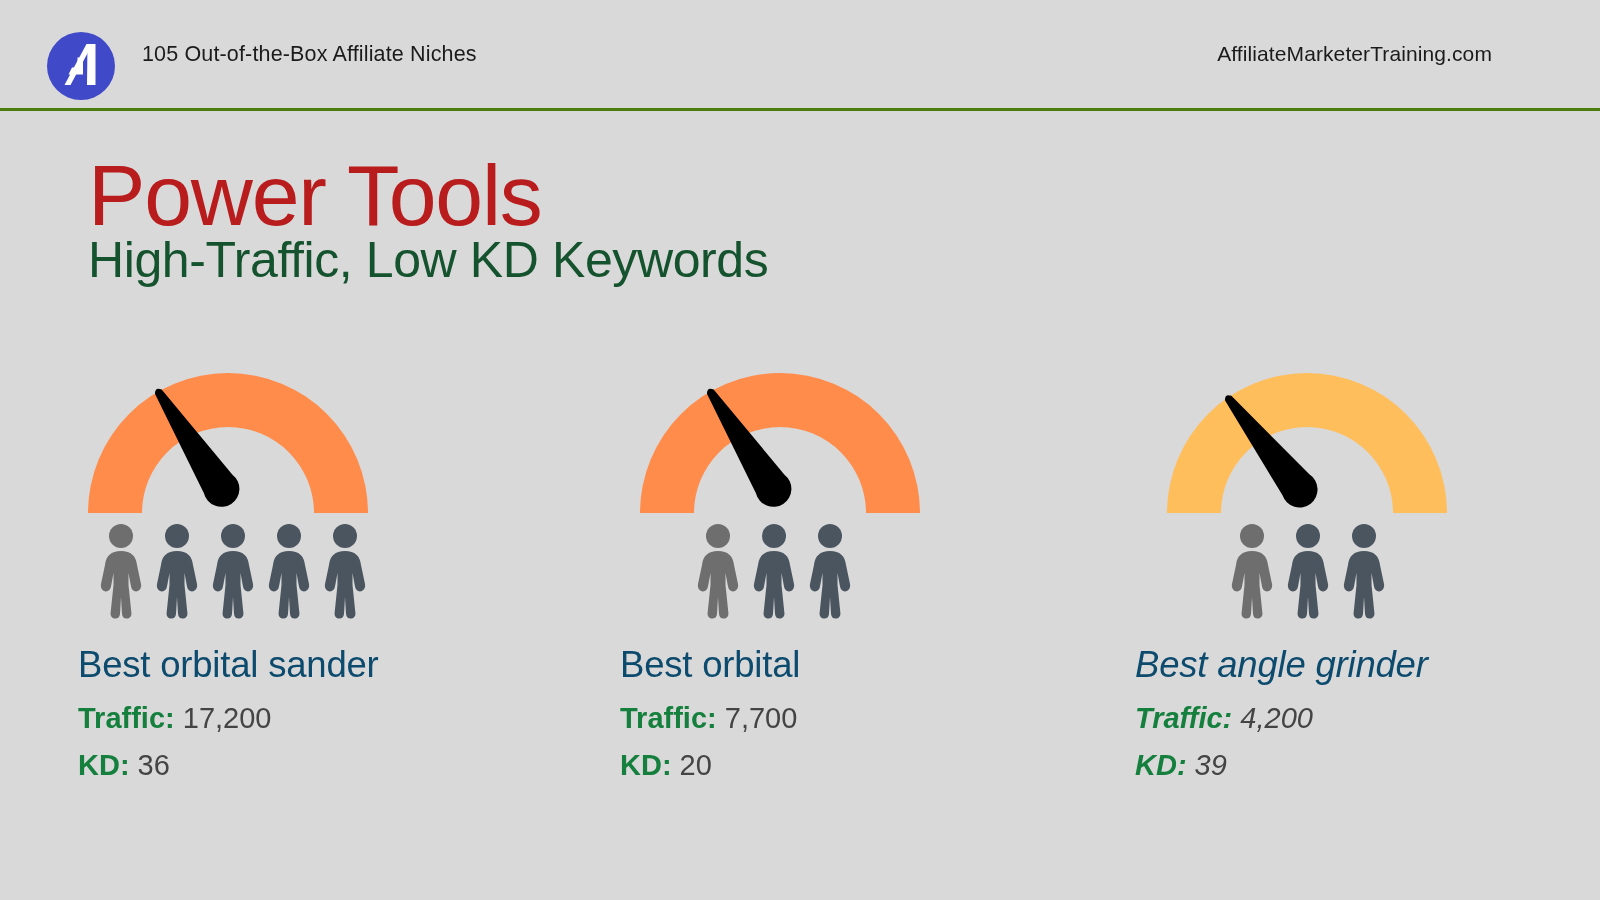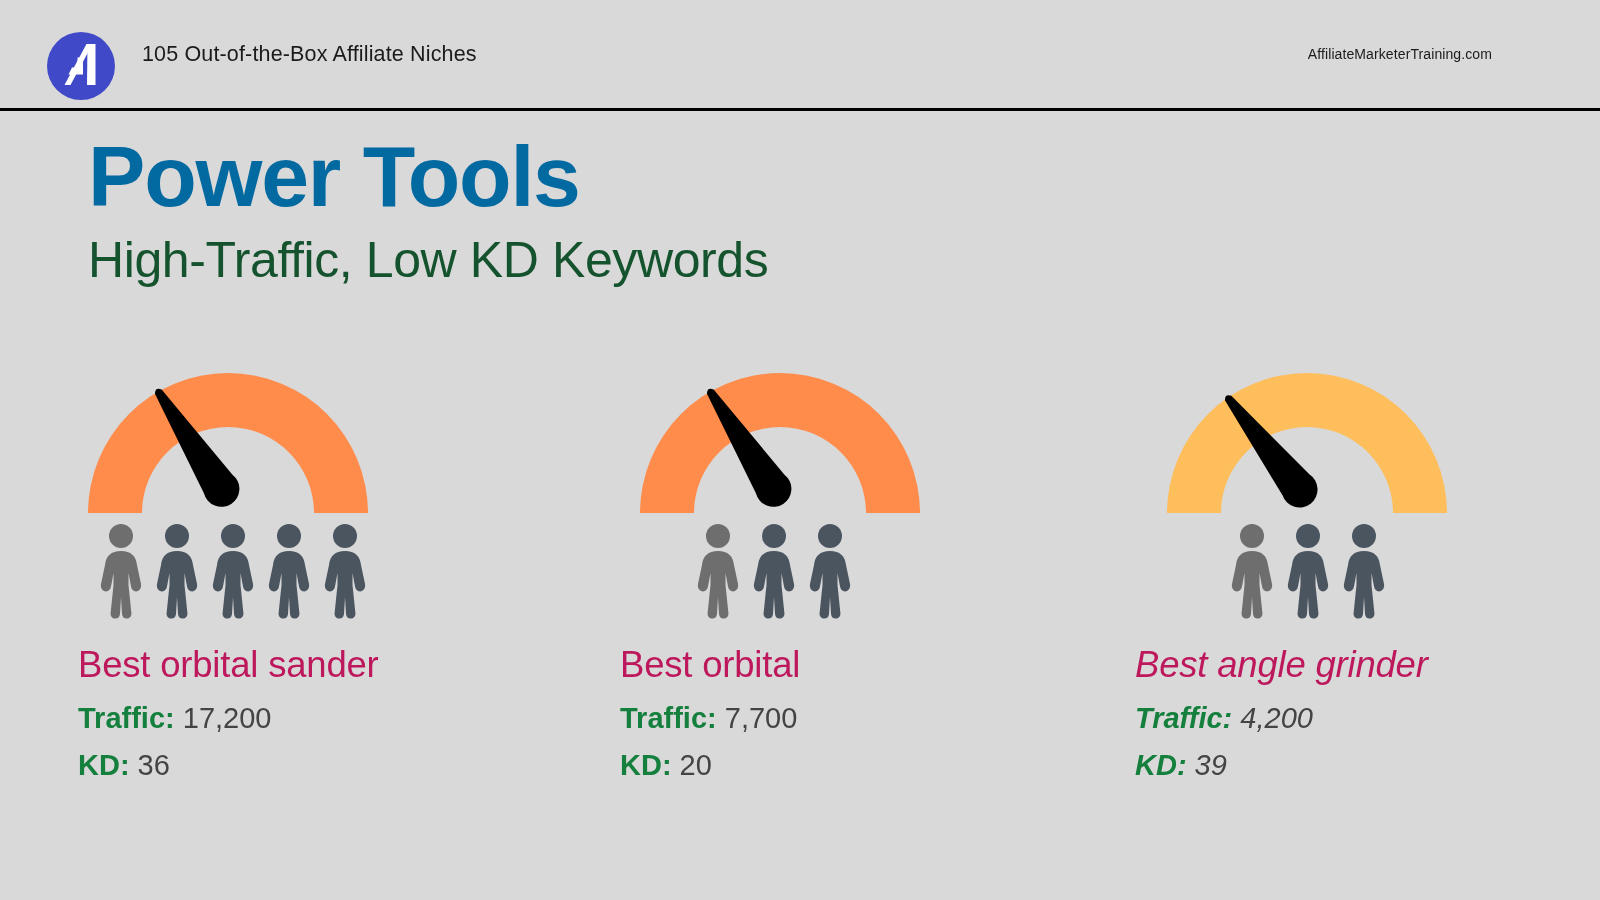--- a/index.html
+++ b/index.html
@@ -17,21 +17,21 @@
     -webkit-font-smoothing: antialiased;
   }
 
   
   #header {
     position: absolute;
     left: 0; top: 0;
     width: 1600px;
     height: 111px;
     background: #d9d9d9;
-    border-bottom: 3px solid #000000;
+    border-bottom: 3px solid #4d7c0f;
     box-sizing: border-box;
   }
   #logo-mark {
     position: absolute;
     left: 46px; top: 31px;
     width: 70px; height: 70px;
   }
   #header-left-text {
     position: absolute;
     left: 142px; top: 0;
@@ -42,35 +42,35 @@
     letter-spacing: 0.15px;
     color: #1b1b1b;
     white-space: nowrap;
   }
   #header-right-text {
     position: absolute;
     right: 108px; top: 0;
     height: 108px;
     display: flex;
     align-items: center;
-    font-size: 14px;
+    font-size: 21px;
     letter-spacing: 0.1px;
     color: #1b1b1b;
     white-space: nowrap;
   }
 
   
   #page-title {
     position: absolute;
-    left: 88px; top: 133px;
+    left: 88px; top: 152px;
     font-size: 86px;
-    font-weight: 700;
+    font-weight: 400;
     letter-spacing: -1.2px;
     line-height: 1;
-    color: #0369a1;
+    color: #b91c1c;
     white-space: nowrap;
   }
   #page-subtitle {
     position: absolute;
     left: 88px; top: 232px;
     font-size: 50px;
     font-weight: 400;
     letter-spacing: -0.4px;
     line-height: 1.12;
     color: #14532d;
@@ -119,21 +119,21 @@
     margin-right: 10px;
     display: block;
   }
 
   .keyword-label {
     margin-top: 28px;
     font-size: 36.5px;
     font-weight: 400;
     letter-spacing: -0.2px;
     line-height: 1;
-    color: #be185d;
+    color: #0c4a6e;
     white-space: nowrap;
   }
   #card-1 .keyword-label { padding-left: 0; }
   .stat-line {
     margin-top: 20px;
     font-size: 29px;
     line-height: 1;
     color: #3c3c3c;
     white-space: nowrap;
   }

